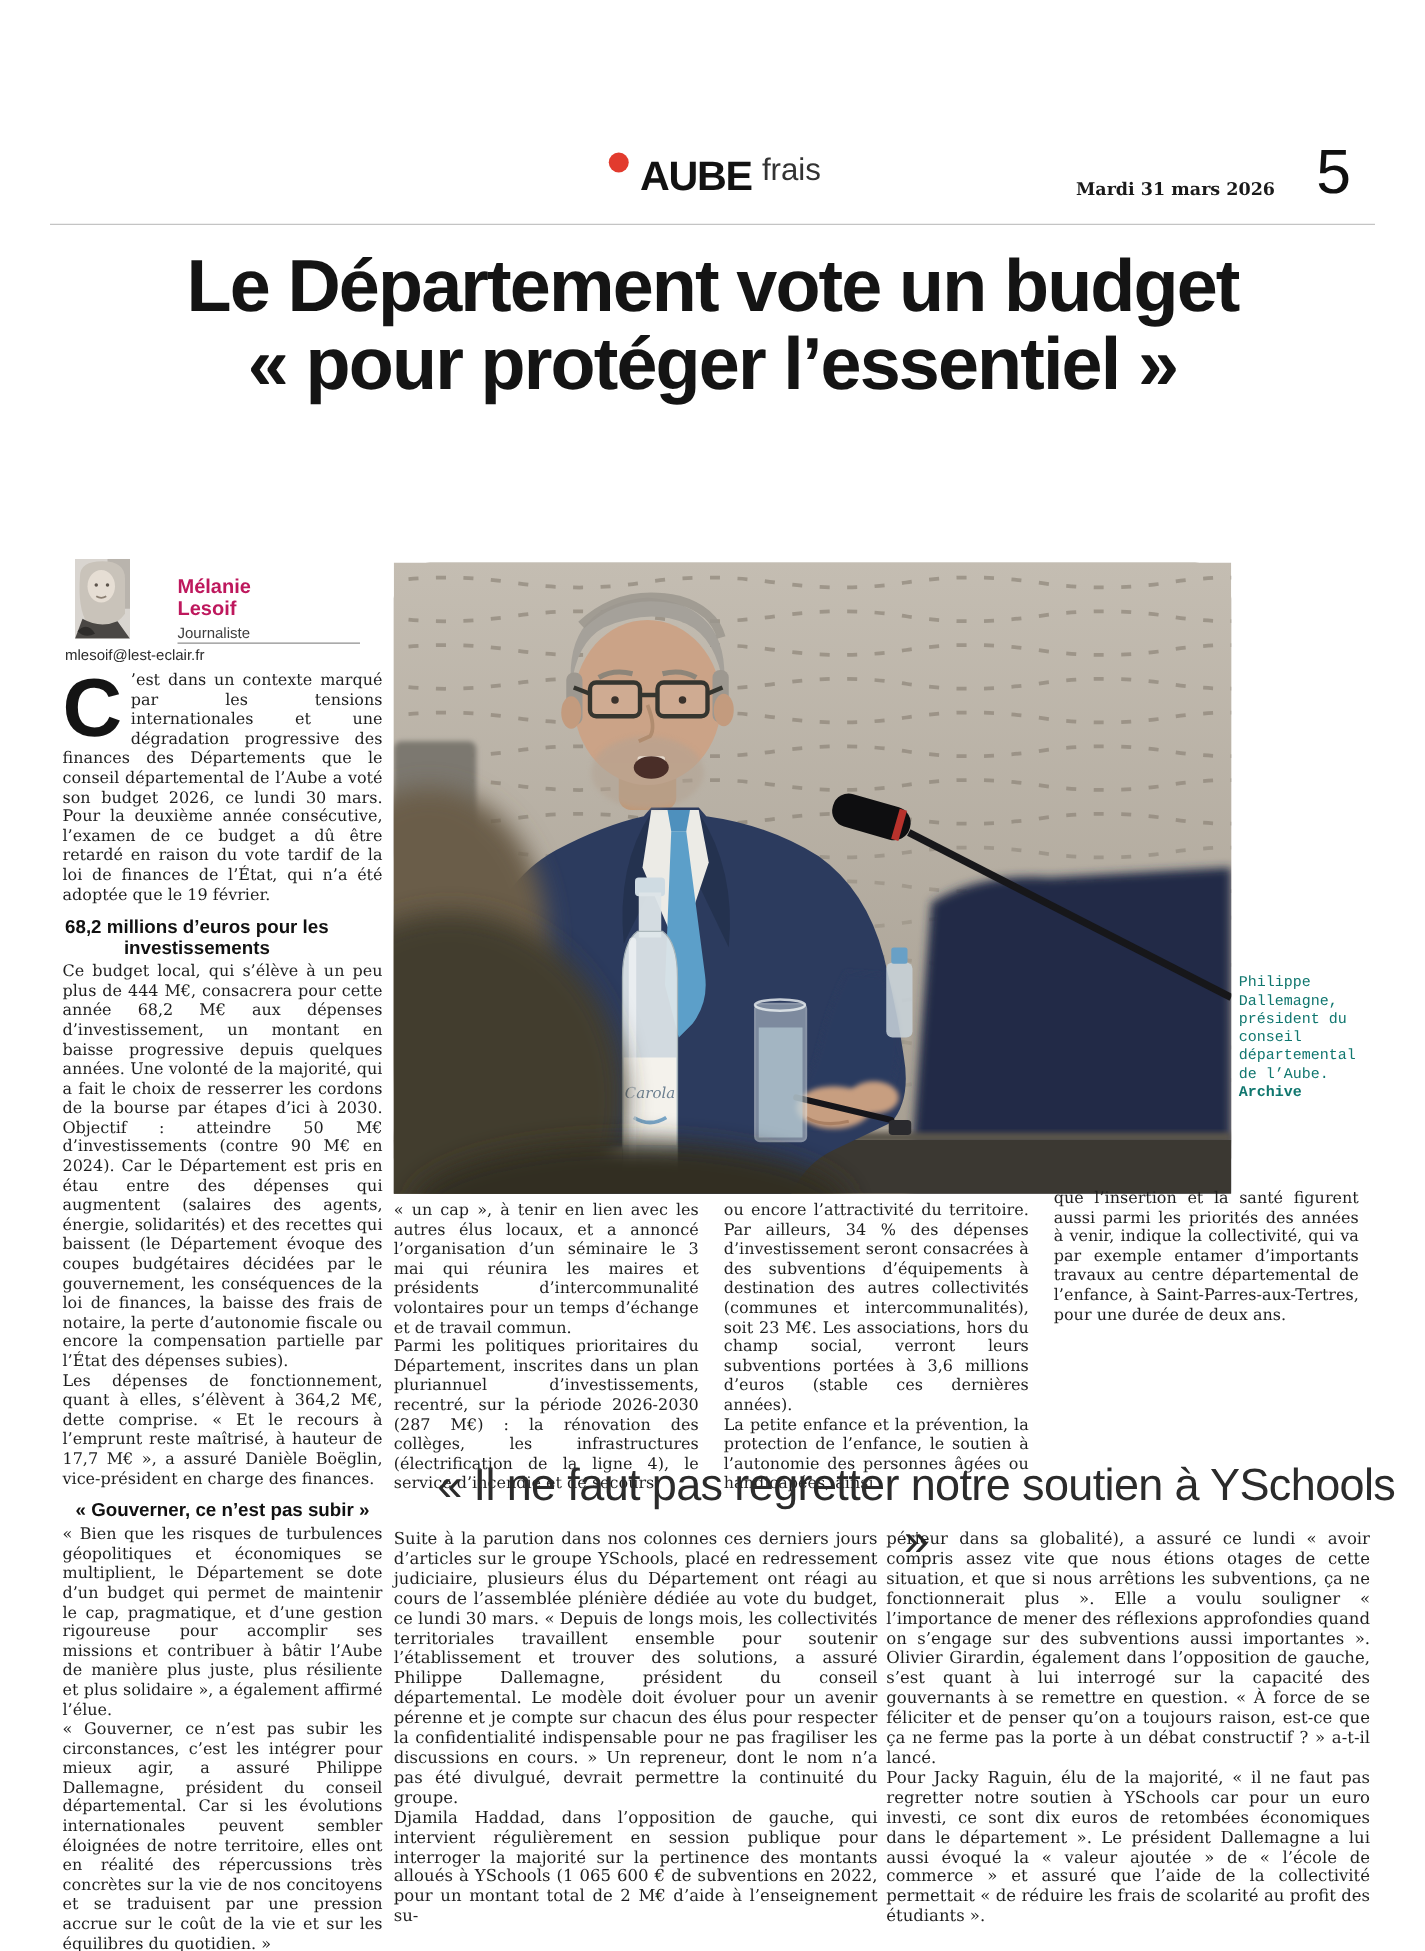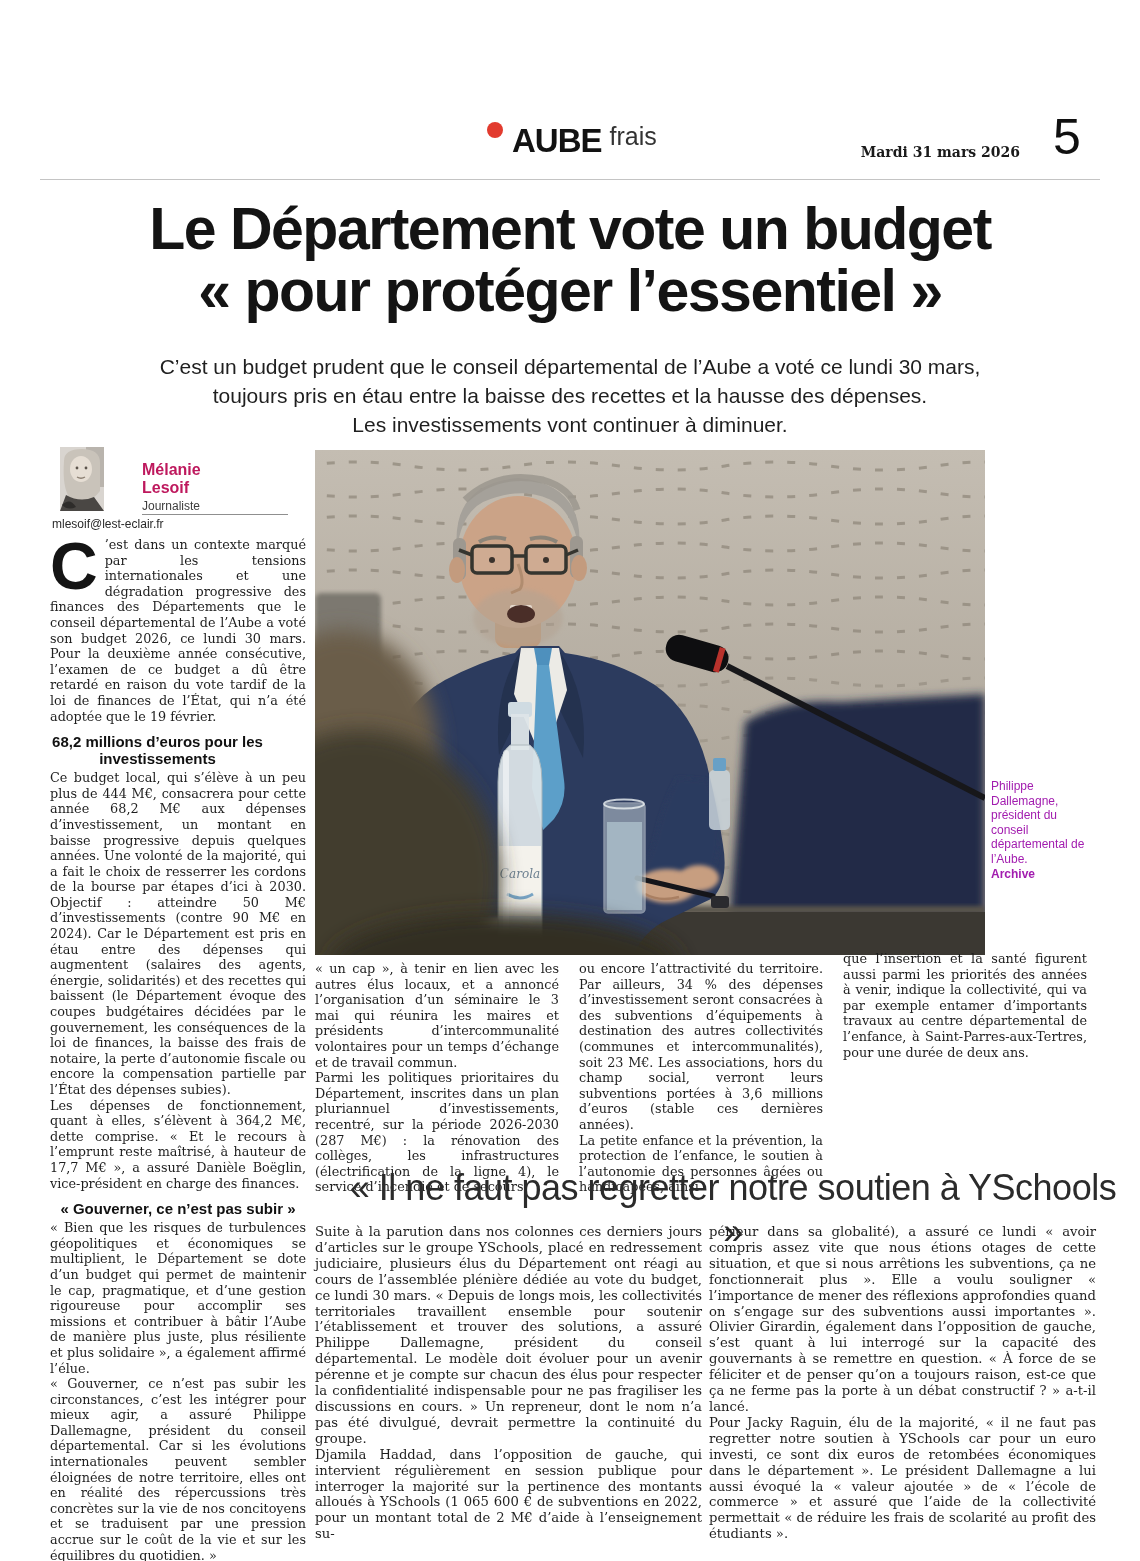--- a/index.html
+++ b/index.html
@@ -36,22 +36,22 @@
   .bodycol p{margin:0;}
   .col-left{left:50px;top:537px;width:256px;}
   .subhead{font-family:"Liberation Sans",sans-serif;font-weight:bold;font-size:15px;line-height:17px;
     color:#111;margin:9px 0 3px 0;text-align:center;}
   .subhead.narrow{width:215px;}
   .dropcap{float:left;font-family:"Liberation Sans",sans-serif;font-weight:900;font-size:66px;
     line-height:54px;padding:2px 7px 0 0;color:#141414;}
 
   
   .photo{left:315px;top:450px;width:670px;height:505px;background:#b4ada1;border-radius:29px;}
-  .caption{left:991px;top:779px;width:104px;font-family:Liberation Sans, sans-serif;
-    font-size:12px;line-height:14.5px;color:#a21caf;}
+  .caption{left:991px;top:779px;width:104px;font-family:Liberation Mono, monospace;
+    font-size:12px;line-height:14.5px;color:#0f766e;}
   .caption .credit{font-weight:bold;display:block;margin-top:1px;}
 
   .col-a{left:315px;top:961px;width:244px;}
   .col-b{left:579px;top:961px;width:244px;}
   .col-c{left:843px;top:951px;width:244px;}
 
   
   .headline2{left:315px;top:1166px;width:780px;text-align:center;
     font-family:"Liberation Sans",sans-serif;font-weight:400;font-size:36px;line-height:44px;
     letter-spacing:-0.5px;color:#2b2b2b;margin-left:28px;}
@@ -70,25 +70,20 @@
   </div>
   <div class="abs edition-date">Mardi 31 mars 2026</div>
   <div class="abs page-number">5</div>
   <div class="abs head-rule"></div>
 
   <div class="abs headline">
     <div>Le Département vote un budget</div>
     <div>« pour protéger l’essentiel »</div>
   </div>
 
-  <div class="abs standfirst">
-    <div>C’est un budget prudent que le conseil départemental de l’Aube a voté ce lundi 30 mars,</div>
-    <div>toujours pris en étau entre la baisse des recettes et la hausse des dépenses.</div>
-    <div>Les investissements vont continuer à diminuer.</div>
-  </div>
 
   <div class="abs avatar">
     <svg width="44" height="64" viewBox="0 0 44 64">
       <rect width="44" height="64" fill="#d9d5d0"></rect>
       <rect x="26" y="0" width="18" height="40" fill="#b9b4ad"></rect>
       <path d="M4 14 Q4 2 22 2 Q40 2 40 16 L40 44 Q34 52 26 54 L10 52 Q2 40 4 14 Z" fill="#c9c3ba"></path>
       <ellipse cx="21" cy="22" rx="11" ry="13" fill="#e6ded4"></ellipse>
       <circle cx="17" cy="21" r="1.4" fill="#5c544c"></circle>
       <circle cx="26" cy="21" r="1.4" fill="#5c544c"></circle>
       <path d="M17 30 q 4 2.5 8 0" stroke="#8b7f72" stroke-width="1.4" fill="none"></path>

